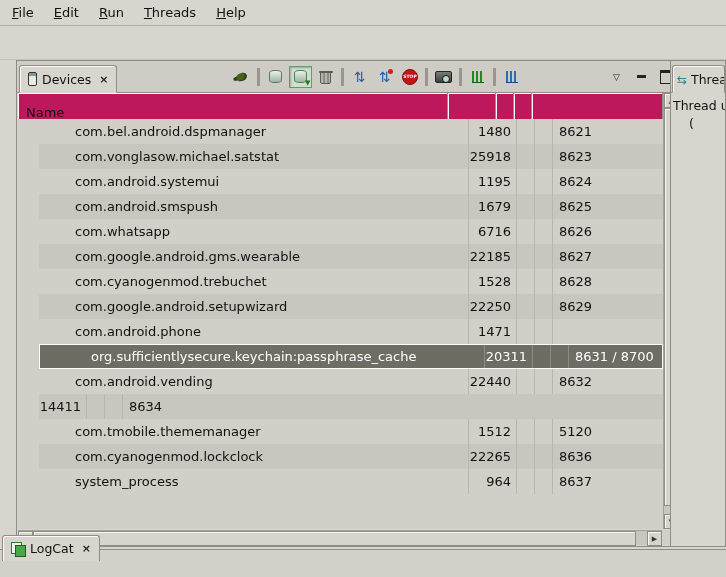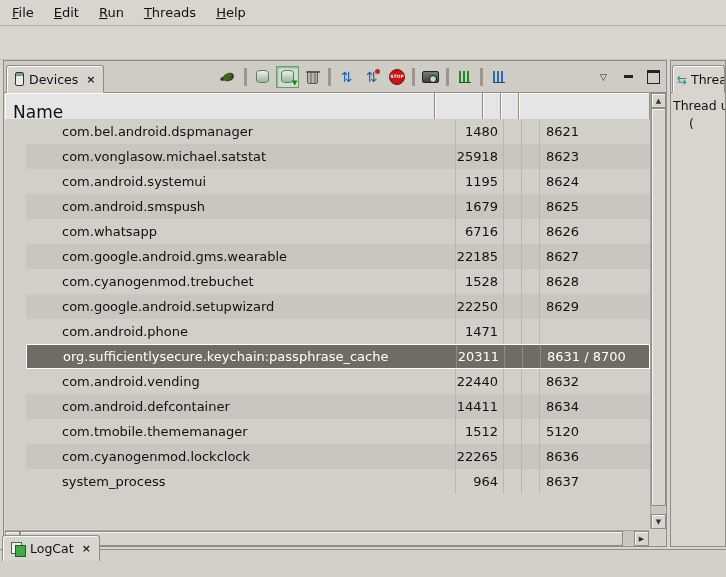--- a/index.html
+++ b/index.html
@@ -23,21 +23,21 @@
   }
   .menu-item::first-letter { text-decoration:underline; }
 
   .main-toolbar {
     position:absolute; top:26px; left:0; right:0; height:34px;
     background:#d8d5cf; border-bottom:1px solid #c6c3bc;
   }
 
   
   .panel { position:absolute; background:#d8d5cf; border:1px solid #8f8c85; }
-  .devices-panel { left:3px; top:60px; width:664px; height:487px; }
+  .devices-panel { left:16px; top:60px; width:664px; height:487px; }
   .threads-panel { left:670px; top:60px; width:56px; height:487px; overflow:hidden; }
 
   .tabstrip {
     height:32px; background:#cfccc5; border-bottom:1px solid #8f8c85;
     display:flex; align-items:flex-end; padding-left:2px; position:relative;
   }
   .tab {
     display:inline-flex; align-items:center; gap:5px;
     height:28px; padding:0 8px; margin-bottom:-1px;
     background:#d8d5cf; border:1px solid #8f8c85; border-bottom:1px solid #d8d5cf;
@@ -96,39 +96,39 @@
     background:repeating-linear-gradient(90deg,#2a6db5 0 2px,rgba(0,0,0,0) 2px 4px);
     border-bottom:1px solid #1a4a80; }
   .i-viewmenu .tlabel { font-size:9px; color:#222; }
   .i-min::before { content:""; width:9px; height:3px; background:#222; }
   .i-max::before { content:""; width:11px; height:10px; border:1px solid #222; border-top:3px solid #222; }
 
   
   .table-wrap { position:absolute; top:32px; left:1px; right:1px; bottom:17px; }
   .thead {
     display:flex; height:39px; margin-right:15px;
-    background:#e5e5e5; border-bottom:1px solid #8f8c85;
-    align-items:center; font-size:17px;
+    background:#be185d; border-bottom:1px solid #8f8c85;
+    align-items:center; font-size:13px;
   }
   .thead .cell { height:100%; display:flex; align-items:center;
     border-right:1px solid #928f88; box-shadow:inset 1px 1px 0 #fbfaf8; }
   .cell.name { width:430px; padding-left:8px; }
   .cell.pid  { width:48px; justify-content:flex-end; padding-right:5px; }
   .cell.c1, .cell.c2 { width:18px; }
   .cell.port { flex:1; padding-left:6px; }
 
   .rows { position:absolute; top:26px; left:0; right:15px; bottom:0; overflow:hidden; background:#d2cfc8; }
   .trow { display:flex; height:25px; align-items:center; font-size:13px;margin-left:21px; }
   .rows > div { background:#d2cfc8; }
   .rows > div:nth-of-type(even) { background:#c9c6bf; }
   .trow .cell { height:100%; display:flex; align-items:center; border-right:1px solid #b9b6af; }
   .trow .cell.name { padding-left:36px; }
   .trow .cell.pid { justify-content:flex-end; }
   .trow .cell.port { border-right:none; }
-  .rows > div.selected { background:#6e6c63; color:#fff; border:1px solid #fff; }
+  .rows > div.selected { background:#6e6c63; color:#fff; border:1px solid #fff;padding-left:15px; }
   .rows > div.selected .cell { border-right-color:#8d8b82; }
 
   
   .vscroll { position:absolute; right:0; top:0; bottom:0; width:15px; background:#c9c6bf; border-left:1px solid #a5a29a; }
   .hscroll { position:absolute; left:1px; right:17px; bottom:1px; height:15px; background:#c9c6bf; border-top:1px solid #a5a29a; }
   .sb-btn {
     position:absolute; background:#d7d3cd; border:1px solid #8f8c85;
     box-shadow:inset 1px 1px 0 #f7f5f1; display:flex; align-items:center; justify-content:center;
     font-size:7px; color:#333;
   }
@@ -317,21 +317,20 @@
           <div class="cell port">8631 / 8700</div>
         </div>
         <div class="trow">
           <div class="cell name">com.android.vending</div>
           <div class="cell pid">22440</div>
           <div class="cell c1"></div>
           <div class="cell c2"></div>
           <div class="cell port">8632</div>
         </div>
         <div class="trow">
-          <div class="cell name">com.android.defcontainer</div>
           <div class="cell pid">14411</div>
           <div class="cell c1"></div>
           <div class="cell c2"></div>
           <div class="cell port">8634</div>
         </div>
         <div class="trow">
           <div class="cell name">com.tmobile.thememanager</div>
           <div class="cell pid">1512</div>
           <div class="cell c1"></div>
           <div class="cell c2"></div>

